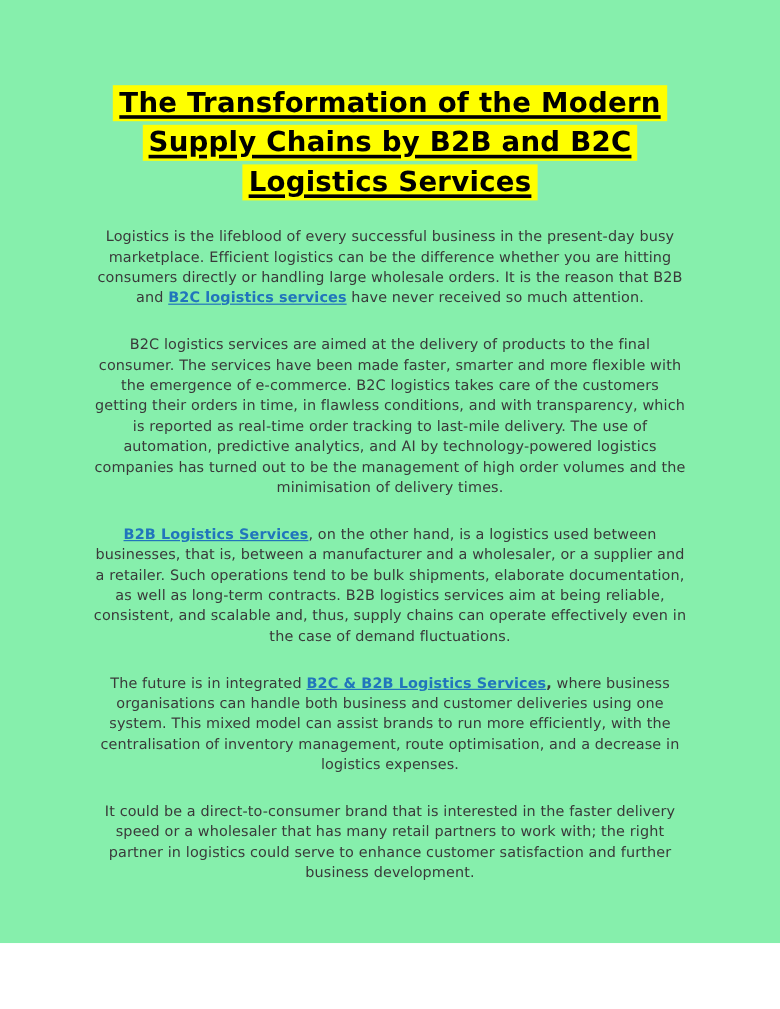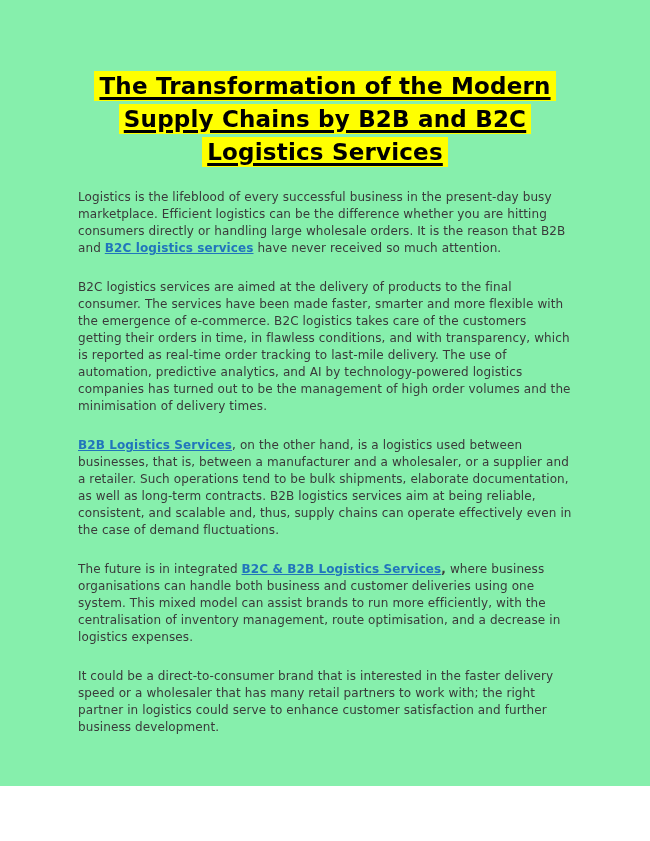--- a/index.html
+++ b/index.html
@@ -36,21 +36,21 @@
     padding: 2px 5px;
     -webkit-box-decoration-break: clone;
     box-decoration-break: clone;
   }
   .article p {
     margin: 0 0 22px 0;
     font-size: 12px;
     line-height: 17px;
     color: #3a3a3a;
     letter-spacing: 0.1px;
-    text-align: left;
+    text-align: center;
   }
   .article a.inline-link {
     color: var(--link-color, #2175bc);
     font-weight: bold;
     text-decoration: underline;
     cursor: pointer;
   }
   .article b.bold-seg {
     font-weight: bold;
     color: #3a3a3a;

